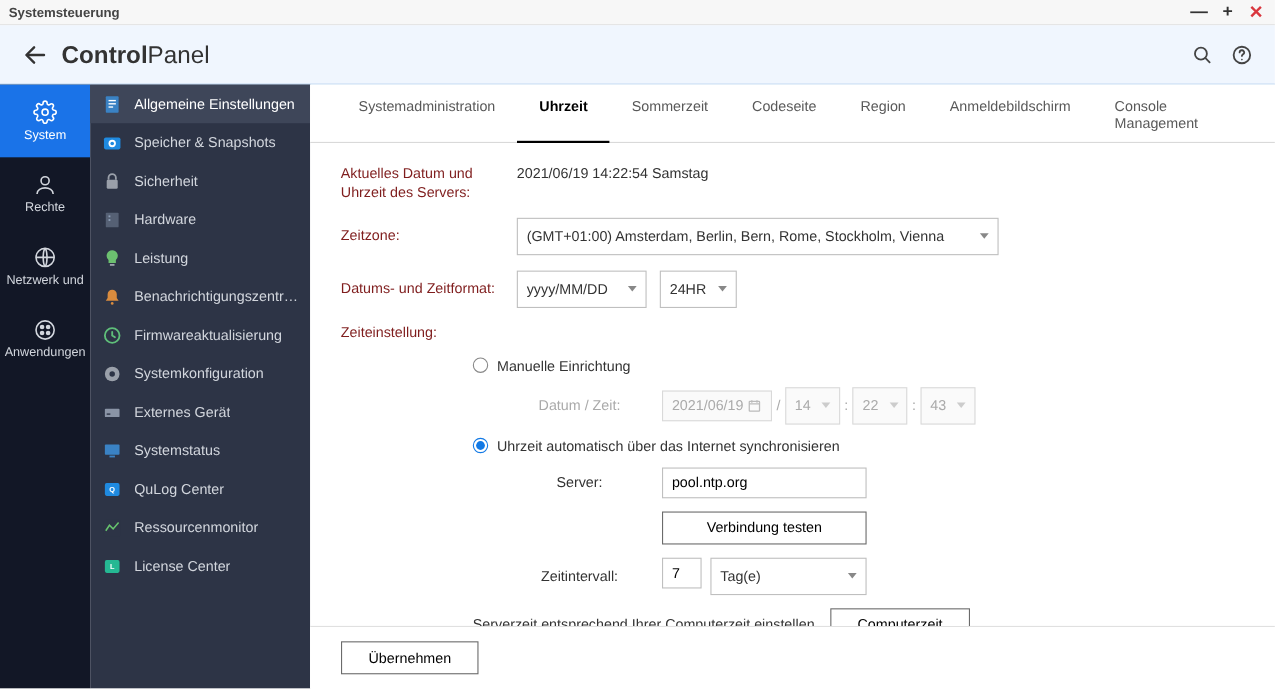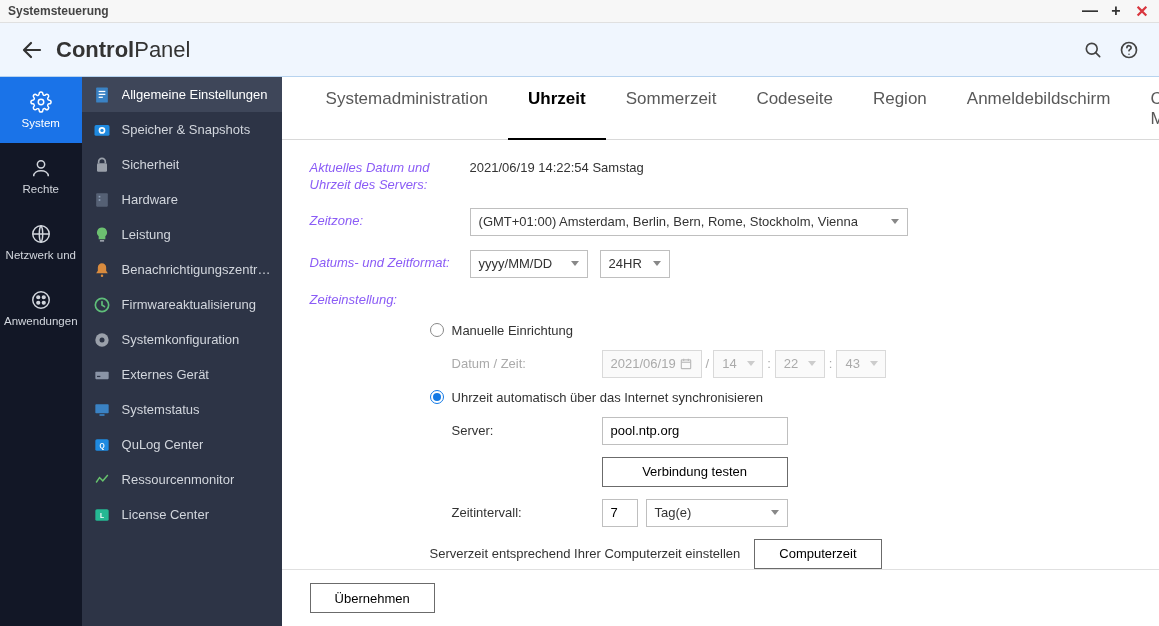--- a/index.html
+++ b/index.html
@@ -33,45 +33,45 @@
   
   .sidenav { width: 200px; background: #2d3446; display: flex; flex-direction: column; }
   .nav-item { display: flex; align-items: center; height: 35px; padding: 0 10px; cursor: pointer; color: #d2d6dd; font-size: 13px; }
   .nav-item.active { background: #3e4659; color: #fff; }
   .nav-icon { width: 20px; height: 20px; flex-shrink: 0; margin-right: 10px; }
   .nav-item span { white-space: nowrap; overflow: hidden; text-overflow: ellipsis; }
 
   
   .content { flex: 1; display: flex; flex-direction: column; background: #fff; position: relative; }
   .tabs { display: flex; padding: 0 24px; border-bottom: 1px solid #d9d9d9; background: #fff; }
-  .tab { padding: 12px 20px 10px; font-size: 17px; color: #595959; cursor: pointer; }
+  .tab { padding: 12px 20px 10px; font-size: 13px; color: #595959; cursor: pointer; }
   .tab.active { color: #000; font-weight: 600; position: relative; }
   .tab.active::after { content: ""; position: absolute; left: 0; right: 0; bottom: -1px; height: 2px; background: #000; }
 
   .form { padding: 20px 28px; display: flex; flex-direction: column; gap: 14px; font-size: 13px; color: #333; flex: 1; overflow-y: auto; }
   .row { display: flex; align-items: center; }
   .row.top { align-items: flex-start; }
-  .label { width: 160px; flex-shrink: 0; color: #8b5cf6; line-height: 1.3; font-style: italic; }
+  .label { width: 160px; flex-shrink: 0; color: #7f1d1d; line-height: 1.3; }
   .value { color: #333; }
 
-  .select { display: inline-flex; align-items: center; justify-content: space-between; height: 28px; background: #fff; border: 1px solid #bfbfbf; padding: 4px 8px; cursor: pointer; font-size: 13px; }
+  .select { display: inline-flex; align-items: center; justify-content: space-between; height: 28px; background: #fff; border: 1px solid #bfbfbf; padding: 16px 8px; cursor: pointer; font-size: 13px; }
   .select .chev { margin-left: 10px; }
   .chev { width: 0; height: 0; border-left: 4px solid transparent; border-right: 4px solid transparent; border-top: 5px solid #888; flex-shrink:0;}
   .select.disabled { color: #aaa; border-color: #d9d9d9; background: #fafafa; }
   .select.disabled .chev { border-top-color: #ccc; }
 
   .textin { height: 28px; border: 1px solid #bfbfbf; padding: 0 8px; font-size: 13px; background: #fff; }
   .textin.disabled { color: #aaa; border-color: #d9d9d9; background: #fafafa; }
 
   .radio { width: 14px; height: 14px; border-radius: 50%; border: 1px solid #888; display: inline-flex; align-items: center; justify-content: center; margin-right: 8px; flex-shrink:0; }
   .radio.selected { border-color: #1279e5; }
   .radio.selected::after { content: ""; width: 8px; height: 8px; border-radius: 50%; background: #1279e5; }
 
   .indent { margin-left: 22px; }
-  .sublabel { width: 130px; flex-shrink: 0; color: #333; }
+  .sublabel { width: 130px; flex-shrink: 0; color: #333; text-align: center; }
   .sublabel.disabled { color: #aaa; }
 
   .btn { height: 30px; padding: 0 24px; border: 1px solid #6b6b6b; background: #fff; cursor: pointer; font-size: 13px; display: inline-flex; align-items: center; justify-content: center; }
 
   .footer { border-top: 1px solid #e0e0e0; padding: 13px 28px; background: #fff; }
 
   .cal-ic { width:14px; height:14px; }
   .sep-dot, .sep-slash { color: #aaa; margin: 0 4px;}
 </style>
 </head>

